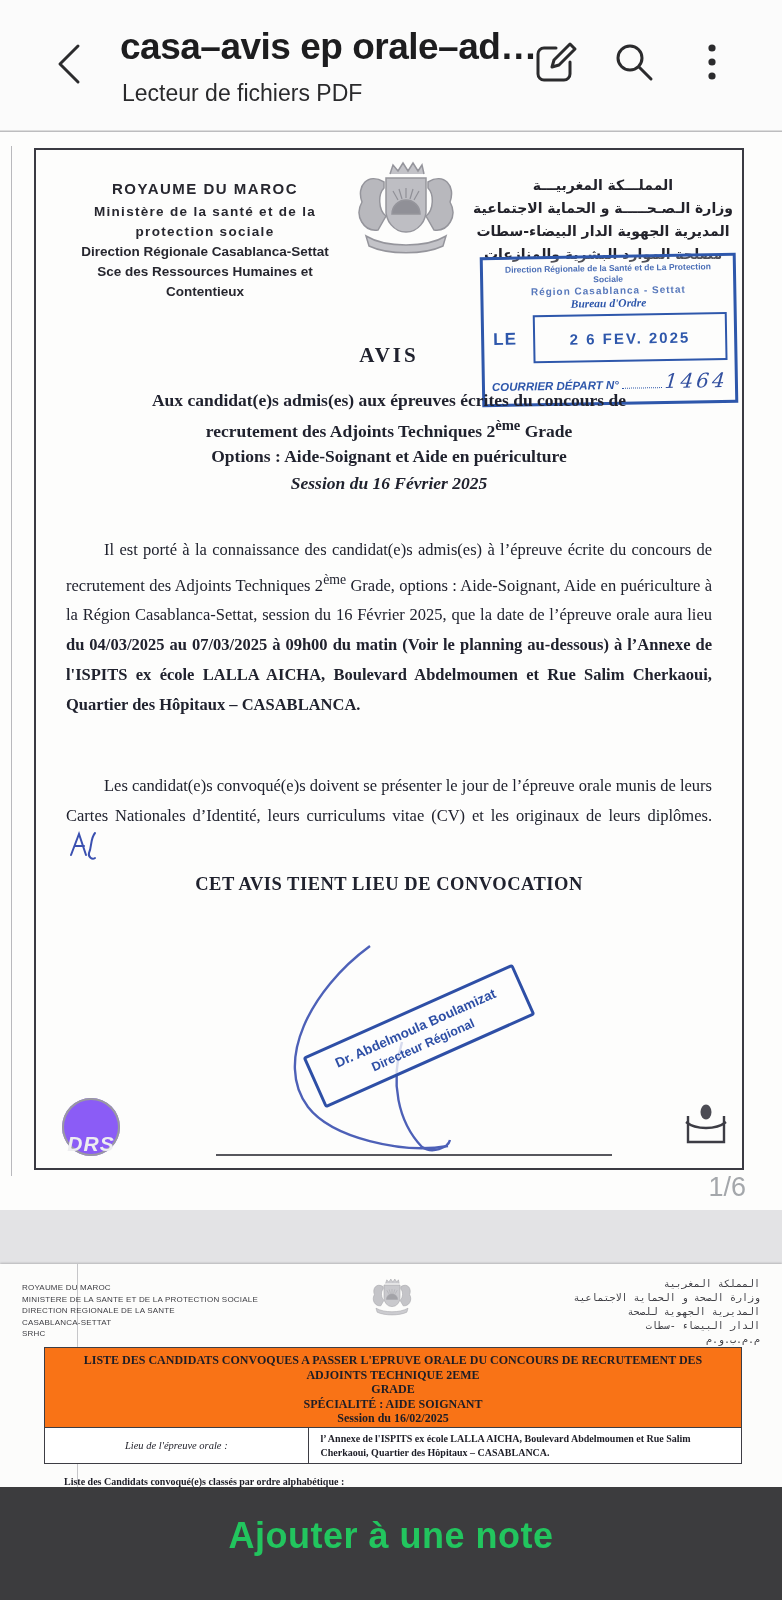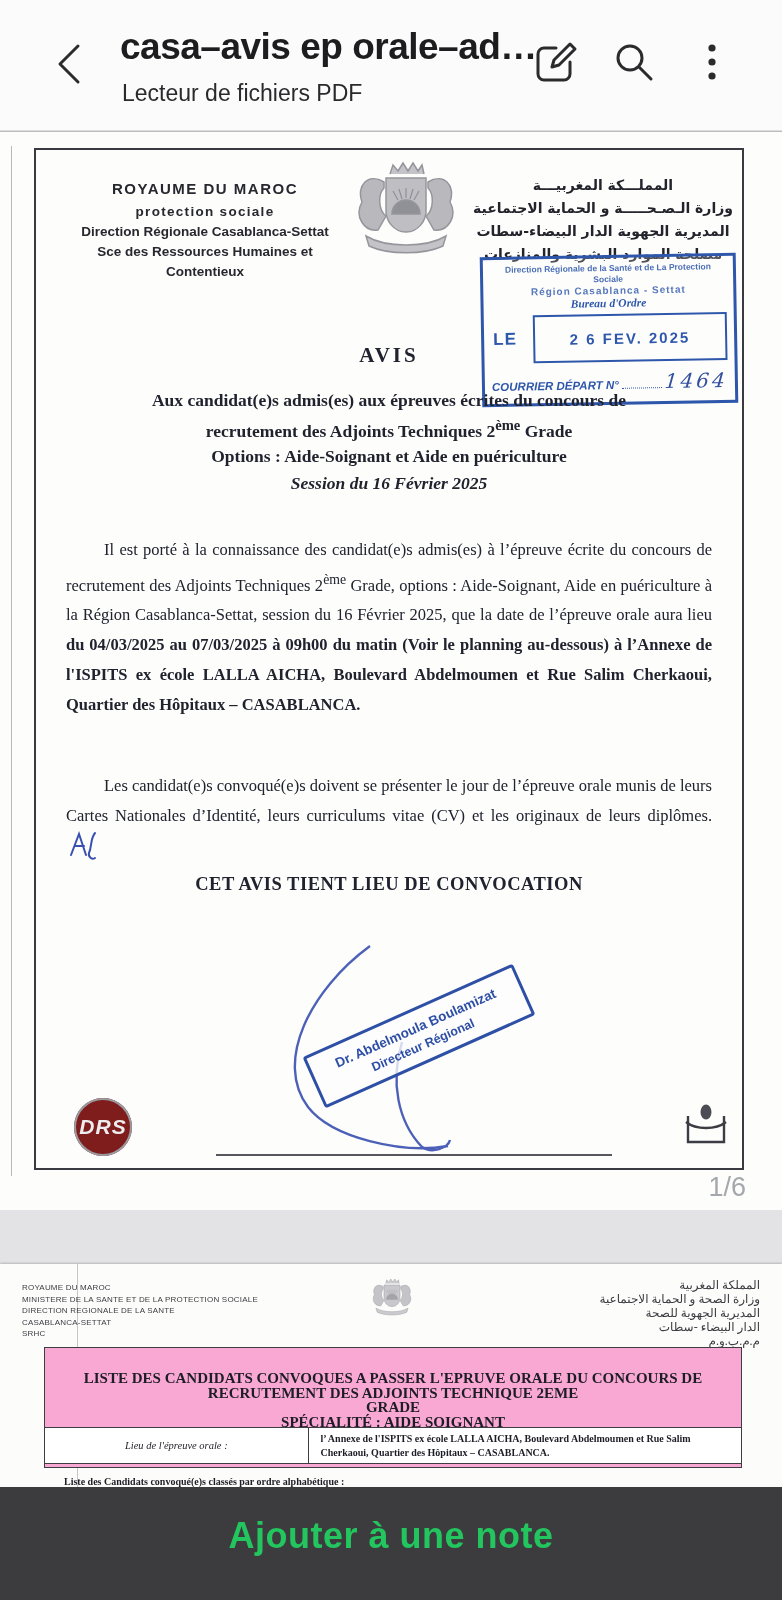--- a/index.html
+++ b/index.html
@@ -66,22 +66,22 @@
   .convocation{position:absolute;left:0;width:100%;top:724px;text-align:center;
         font-weight:bold;font-size:18.5px;letter-spacing:0.5px;}
 
   .swirl{position:absolute;left:216px;top:792px;width:270px;height:215px;pointer-events:none;}
   .stamp2{position:absolute;left:268px;top:858px;width:216px;padding:9px 4px 8px;
         border:3px solid #2e4fa6;border-radius:3px;transform:rotate(-24deg);
         text-align:center;color:#2e4fa6;background:rgba(253,253,252,.78);z-index:5;}
   .stamp2 .name{font-weight:bold;font-size:13.5px;}
   .stamp2 .role{font-weight:bold;font-size:12.5px;margin-top:4px;}
 
-  .drs-logo{position:absolute;left:38px;top:948px;width:58px;height:58px;border-radius:50%;
-        background:#7f1d1d;display:flex;align-items:center;justify-content:center;
+  .drs-logo{position:absolute;left:26px;top:948px;width:58px;height:58px;border-radius:50%;
+        background:#8b5cf6;display:flex;align-items:flex-end;justify-content:center;
         box-shadow:0 0 0 2px #9a9aa0 inset;}
   .drs-logo span{color:#ededf0;font-size:21px;font-weight:bold;font-style:italic;letter-spacing:1px;}
   .footer-addr{position:absolute;left:96px;right:86px;top:978px;text-align:center;
         font-size:13.5px;color:#222228;}
   .footer-line{position:absolute;left:180px;right:130px;top:1004px;height:2px;background:#57575d;}
   .footer-emblem{position:absolute;right:10px;top:950px;width:52px;height:48px;}
 
   .page-num{position:absolute;right:36px;top:1040px;font-size:27px;color:#a4a7ab;}
 
   
@@ -89,25 +89,25 @@
        border-bottom:1px solid #c8c8cb;}
 
   
   .page2{position:absolute;top:1264px;left:0;width:782px;height:336px;background:#fcfcfb;
          box-shadow:0 -1px 2px rgba(0,0,0,.2);}
   .scanline2{position:absolute;left:77px;top:0;height:336px;width:1px;background:#c6c6c9;}
   .hdr2-left{position:absolute;left:22px;top:18px;font-size:8px;line-height:11.5px;
          color:#3c3c42;letter-spacing:.2px;}
   .crest2{position:absolute;left:368px;top:6px;width:48px;height:54px;opacity:.7;}
   .hdr2-ar{position:absolute;right:22px;top:14px;direction:rtl;text-align:right;
-         font-size:12px;line-height:14px;color:#3c3c42;font-family:Liberation Serif, serif;}
-  .banner{position:absolute;left:44px;right:40px;top:83px;background:#f9a8d4;
-         border:1.5px solid #3d3d44;padding:23px 10px;text-align:center;
+         font-size:10px;line-height:14px;color:#3c3c42;font-family:Liberation Mono, monospace;}
+  .banner{position:absolute;left:44px;right:40px;top:83px;background:#f97316;
+         border:1.5px solid #3d3d44;padding:5px 10px;text-align:center;
          font-family:"Liberation Serif",serif;font-weight:bold;color:#1d1d26;
-         font-size:15px;line-height:14.5px;}
+         font-size:12px;line-height:14.5px;}
   .venue{position:absolute;left:44px;right:40px;top:163px;border:1.5px solid #3d3d44;
          display:flex;background:#fff;font-family:"Liberation Serif",serif;color:#1d1d26;}
   .venue .c1{width:36%;border-right:1.5px solid #3d3d44;display:flex;align-items:center;
          justify-content:center;font-size:10.5px;padding:6px;font-style:italic;}
   .venue .c2{flex:1;padding:4px 12px;font-size:10px;font-weight:bold;line-height:13.5px;
          text-align:left;display:flex;align-items:center;}
   .partial{position:absolute;left:64px;top:212px;font-family:"Liberation Serif",serif;
          font-weight:bold;font-size:10px;color:#1d1d26;white-space:nowrap;}
 
   
@@ -171,20 +171,21 @@
       </svg>
     </div>
   </div>
 
   <div class="page1">
     <div class="scanline1"></div>
     <div class="frame">
 
       <div class="hdr-left">
         <div class="l1">ROYAUME DU MAROC</div>
+        <div class="l2">Ministère de la santé et de la</div>
         <div class="l2">protection sociale</div>
         <div class="l3">Direction Régionale Casablanca-Settat</div>
         <div class="l3">Sce des Ressources Humaines et</div>
         <div class="l3">Contentieux</div>
       </div>
 
       <svg class="crest1" viewBox="0 0 120 100">
         <use href="#crest"></use>
       </svg>
 

